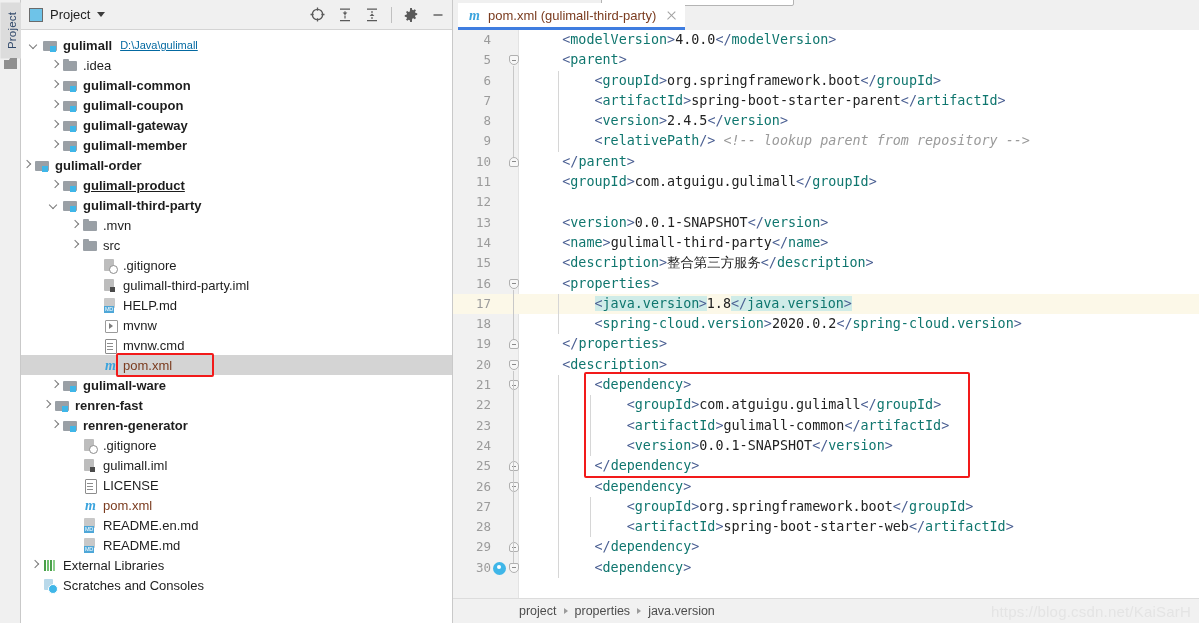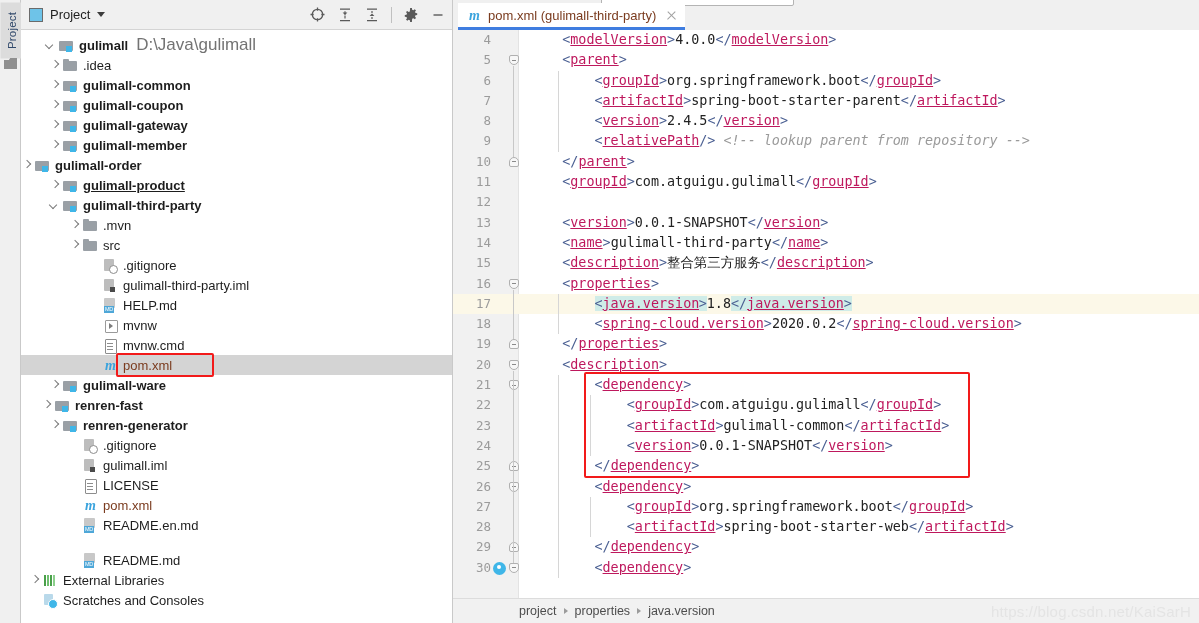--- a/index.html
+++ b/index.html
@@ -152,21 +152,21 @@
     content: ""; position: absolute; left: 1px; top: 1px; width: 9px; height: 11px;
     background: #b9d9ea; border-radius: 1px;
   }
   .ficon.scratch::after {
     content: ""; position: absolute; left: 5px; top: 6px; width: 8px; height: 8px;
     background: #3fb6e8; border-radius: 50%; border: 1px solid #ffffff;
   }
   .tree-label { font-size: 13px; }
   .tree-label.bold { font-weight: bold; }
   .tree-label.mavenfile { color: #7a3b1e; }
-  .tree-path { font-size: 17px; color: #737373; margin-left: 8px; }
+  .tree-path { font-size: 11px; color: #0369a1; margin-left: 8px; text-decoration: underline; }
 
   
   .tree-annot {
     position: absolute; border: 2.5px solid #f21a1a; border-radius: 2px;
     pointer-events: none;
   }
 
   
   .editor { position: absolute; left: 453px; top: 0; right: 0; bottom: 0; background: #ffffff; }
   .tabbar { height: 30px; background: #f0f0f0; position: relative; }
@@ -214,21 +214,21 @@
     content: ""; position: absolute; left: 2px; top: 3.5px; width: 4px; height: 1px; background: #8a8a8a;
   }
   .fold.open .fbox { border-radius: 2px 2px 5px 5px; }
   .fold.close .fbox { border-radius: 5px 5px 2px 2px; }
   .fold-line { position: absolute; left: 60px; width: 1px; background: #c8c8c8; }
   .ctext {
     position: absolute; left: 77px; top: 0; height: 20.3px; line-height: 20.3px;
     font-family: "DejaVu Sans Mono", monospace; font-size: 13.4px;
     white-space: pre; color: #2b2b2b;
   }
-  .tg  { color: #be185d; text-decoration: underline; }        
+  .tg  { color: #0f766e; }        
   .br  { color: #4a5f92; }        
   .tx  { color: #222222; }        
   .cm  { color: #9a9a9a; font-style: italic; }  
   .hl-tag { background: #cfece8; }
   .caret {
     display: inline-block; width: 0; border-left: 1.6px solid #000;
     height: 15px; vertical-align: -3px; margin: 0 -0.8px;
   }
   .indent-guide { position: absolute; width: 1px; background: #d6d6d6; }
   .gutter-bookmark {
@@ -309,21 +309,21 @@
         </span>
         <span>
           <svg width="16" height="16" viewBox="0 0 16 16">
             <path d="M3.5 8h9" stroke="#5a5a5a" stroke-width="1.4"></path>
           </svg>
         </span>
       </div>
     </div>
 
     <div class="tree" id="tree">
-        <div class="tree-row" style="padding-left: 8px; margin-left: 16px;">
+        <div class="tree-row" style="padding-left: 8px;">
           <span class="arrow down"></span>
           <span class="ficon module"></span>
           <span class="tree-label bold">gulimall</span>
           <span class="tree-path">D:\Java\gulimall</span>
         </div>
         <div class="tree-row" style="padding-left: 28px;">
           <span class="arrow right"></span>
           <span class="ficon folder"></span>
           <span class="tree-label">.idea</span>
         </div>
@@ -435,21 +435,21 @@
         <div class="tree-row" style="padding-left: 48px;">
           <span class="arrow "></span>
           <span class="ficon maven">m</span>
           <span class="tree-label mavenfile">pom.xml</span>
         </div>
         <div class="tree-row" style="padding-left: 48px;">
           <span class="arrow "></span>
           <span class="ficon md"></span>
           <span class="tree-label">README.en.md</span>
         </div>
-        <div class="tree-row" style="padding-left: 48px; margin-top: 15px;">
+        <div class="tree-row" style="padding-left: 48px;">
           <span class="arrow "></span>
           <span class="ficon md"></span>
           <span class="tree-label">README.md</span>
         </div>
         <div class="tree-row" style="padding-left: 8px;">
           <span class="arrow right"></span>
           <span class="ficon libs"></span>
           <span class="tree-label">External Libraries</span>
         </div>
         <div class="tree-row" style="padding-left: 8px;">

